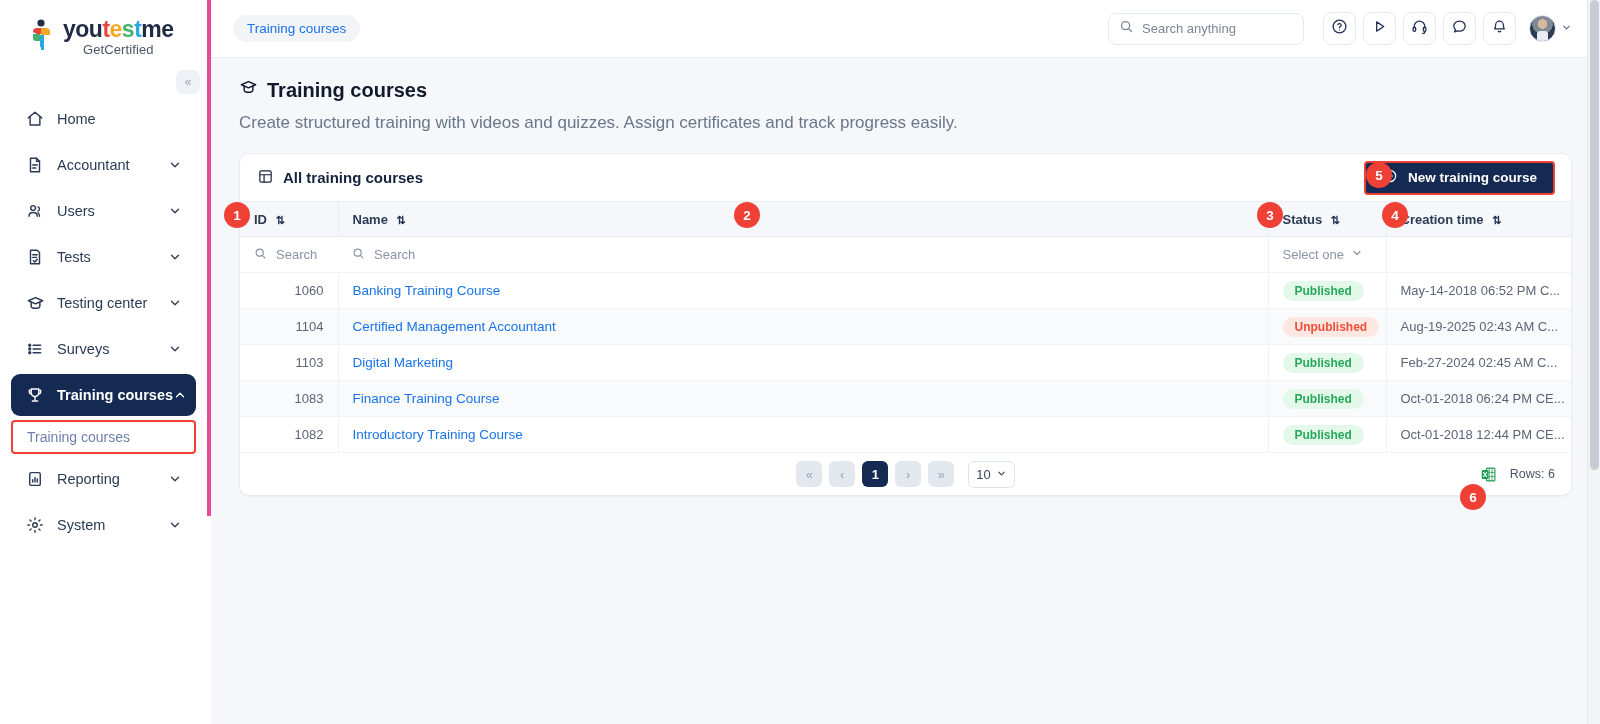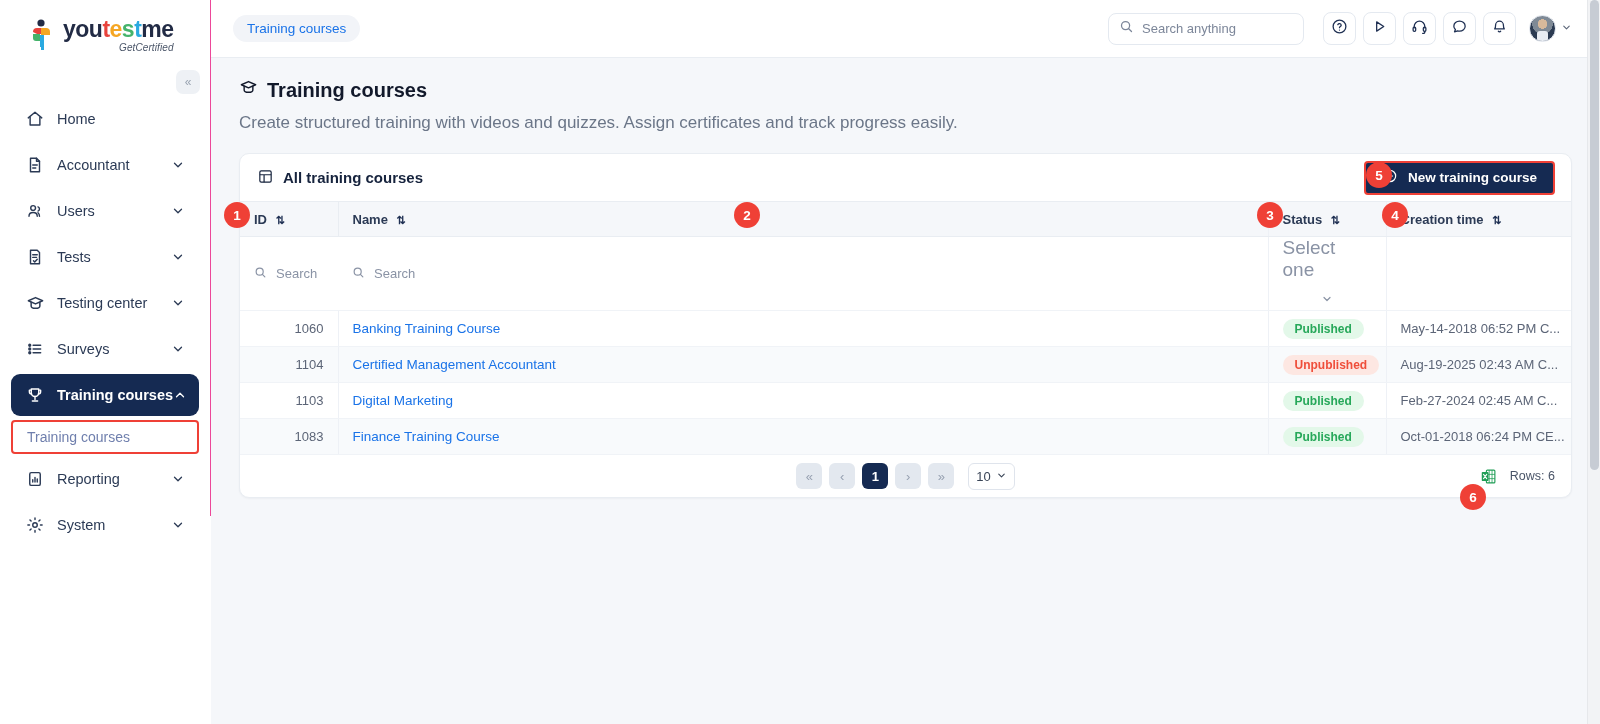--- a/index.html
+++ b/index.html
@@ -8,43 +8,43 @@
     font-family: "Liberation Sans", sans-serif;
     background: #ffffff;
     overflow: hidden;
   }
   body { display: flex; position: relative; }
 
   
   .sidebar {
     width: 211px; height: 516px; flex: 0 0 211px;
     background: #ffffff;
-    border-right: 1px solid #ec4899;
+    border-right: 4px solid #ec4899;
     position: relative;
   }
   .logo-wrap {
     padding: 18px 0 0 28px;
     height: 72px;
   }
   .logo-row { display: flex; align-items: flex-start; gap: 7px; }
   .logo-mark { width: 28px; height: 34px; position: relative; margin-top: 1px; }
   .logo-text { line-height: 1; }
   .logo-word {
     font-size: 23px; font-weight: bold; letter-spacing: -0.5px;
     font-family: "Liberation Sans", sans-serif;
   }
   .lw-you { color: #222b45; }
   .lw-t { color: #e8433c; }
   .lw-e { color: #f5a623; }
   .lw-s { color: #45b36b; }
   .lw-t2 { color: #2aa9e0; }
   .lw-me { color: #222b45; }
   .logo-sub {
-    font-size: 10px; color: #4a5568; text-align: right;
-    margin-top: 2px; letter-spacing: 0.1px; font-style: italic;
+    font-size: 13px; color: #4a5568; text-align: center;
+    margin-top: 2px; letter-spacing: 0.1px;
   }
   .collapse-btn {
     position: absolute; top: 70px; left: 176px;
     width: 24px; height: 24px; border-radius: 7px;
     background: #eef1f5; color: #9aa4b2;
     display: flex; align-items: center; justify-content: center;
     font-size: 12px; cursor: pointer; border: none;
   }
   .nav { margin-top: 26px; }
   .nav-item {
@@ -185,21 +185,21 @@
   td.filter-cell {
     height: 32px; border-bottom: 1px solid #eef1f6;
     padding: 0 14px; vertical-align: middle;
   }
   .filter-inline {
     display: flex; align-items: flex-start; gap: 9px;
     font-size: 13px; color: #8a93a5;
   }
   .selectone {
     display: flex; align-items: center; gap: 7px;
-    font-size: 19px; color: #8a93a5; cursor: pointer; flex-direction: column;
+    font-size: 13px; color: #8a93a5; cursor: pointer;
   }
   table.grid td {
     height: 36px; font-size: 13px; padding: 0 14px;
     border-bottom: 1px solid #f0f3f7;
     color: #5c6577;
   }
   tr.body-row:nth-child(even) td { background: #f8fafc; }
   td.cell-id { text-align: right; padding-right: 22px; color: #6b7383;
                border-right: 1px solid #eef1f6; }
   th.th-id { border-right: 1px solid #e9edf2; text-align: left; }
@@ -620,20 +620,26 @@
           <td class="cell-name"><a>Digital Marketing</a></td>
           <td class="cell-status"><span class="badge published">Published</span></td>
           <td class="cell-time">Feb-27-2024 02:45 AM C...</td>
         </tr>
         <tr class="body-row">
           <td class="cell-id">1083</td>
           <td class="cell-name"><a>Finance Training Course</a></td>
           <td class="cell-status"><span class="badge published">Published</span></td>
           <td class="cell-time">Oct-01-2018 06:24 PM CE...</td>
         </tr>
+        <tr class="body-row">
+          <td class="cell-id">1082</td>
+          <td class="cell-name"><a>Introductory Training Course</a></td>
+          <td class="cell-status"><span class="badge published">Published</span></td>
+          <td class="cell-time">Oct-01-2018 12:44 PM CE...</td>
+        </tr>
       </tbody>
     </table>
 
     <div class="card-foot">
       <div class="pager">
         <button class="pg">«</button>
         <button class="pg">‹</button>
         <button class="pg current">1</button>
         <button class="pg">›</button>
         <button class="pg">»</button>

